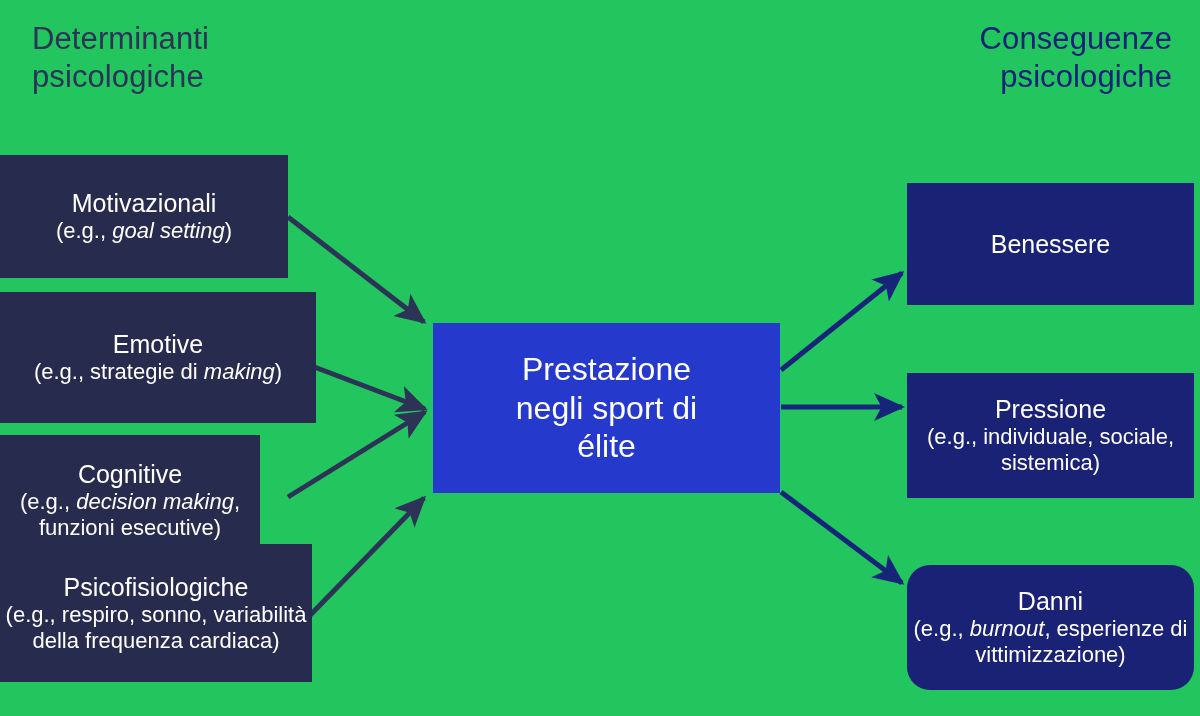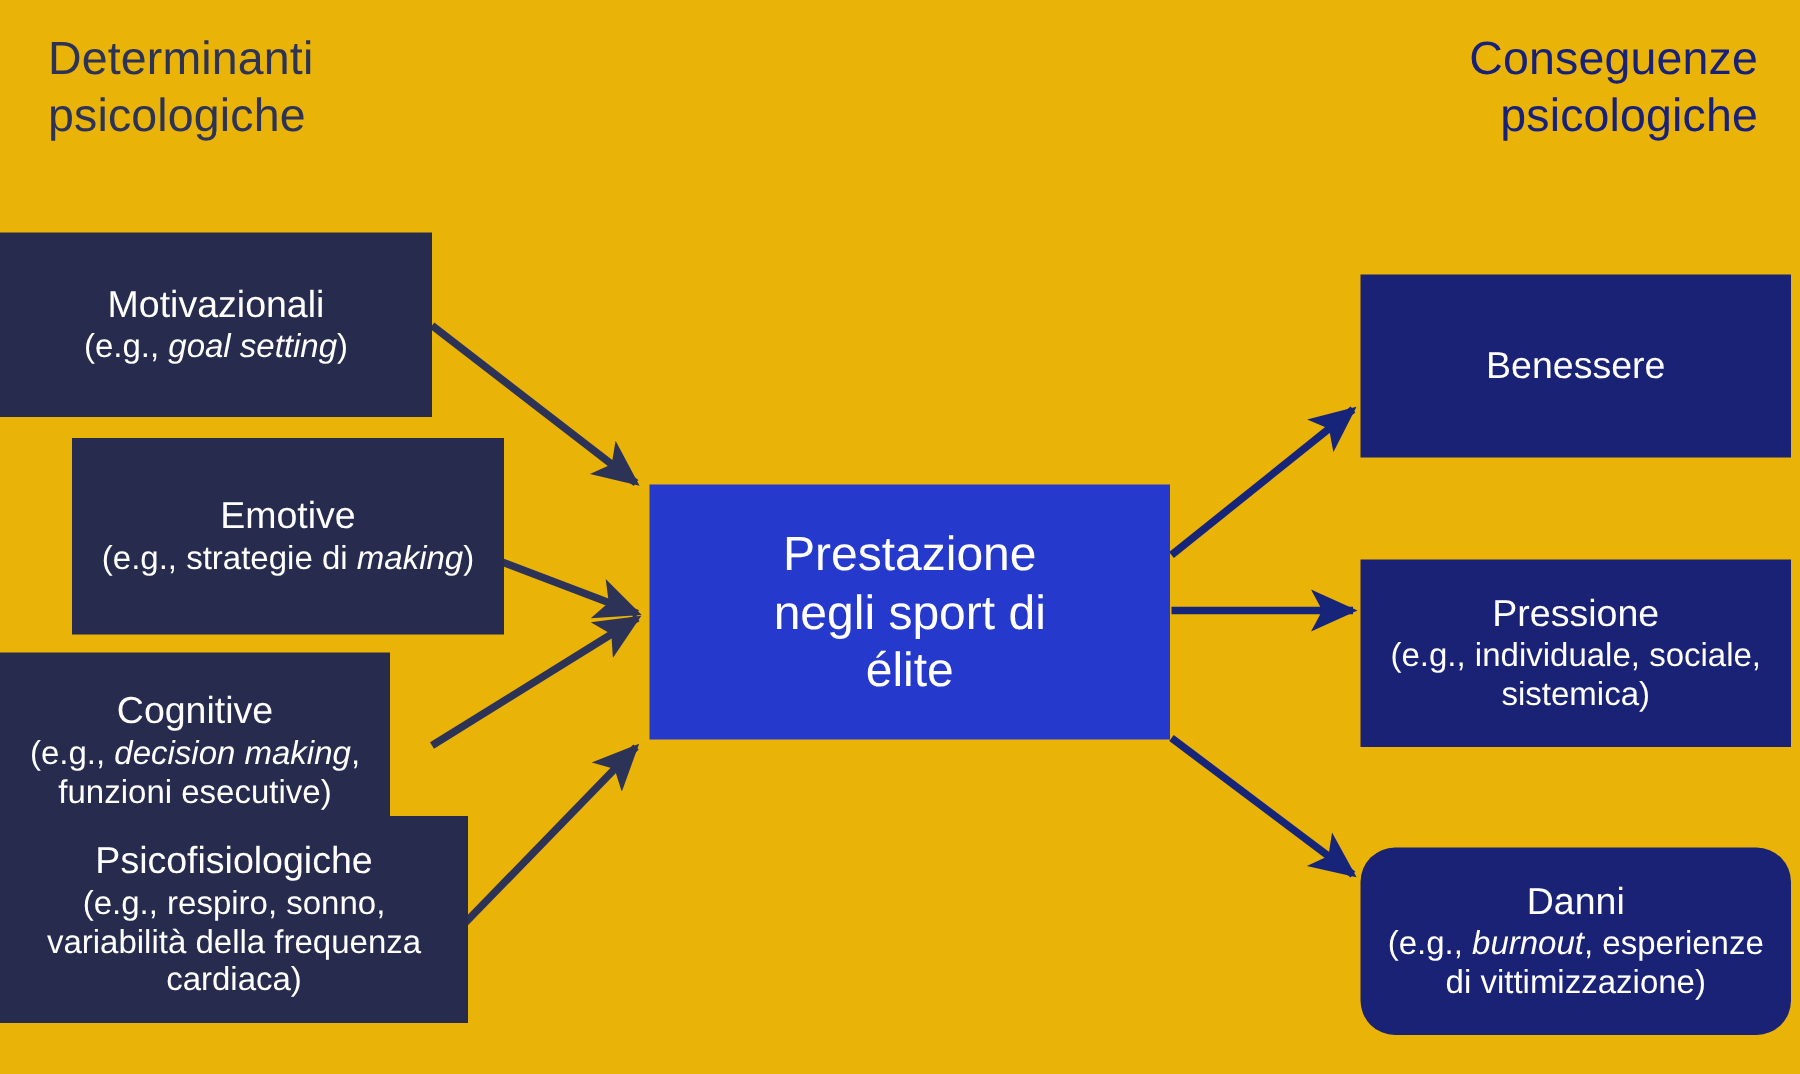--- a/index.html
+++ b/index.html
@@ -4,21 +4,21 @@
 <style>
   html, body {
     margin: 0;
     padding: 0;
     background: #000000;
   }
   #canvas {
     position: relative;
     width: 1200px;
     height: 716px;
-    background: #eab308;
+    background: #22c55e;
     overflow: hidden;
     font-family: "Liberation Sans", sans-serif;
   }
   .hdr {
     position: absolute;
     font-size: 31px;
     line-height: 1.22;
     font-weight: 400;
     letter-spacing: 0.1px;
     white-space: pre-line;
@@ -36,21 +36,21 @@
     text-align: right;
   }
   .box {
     position: absolute;
     display: flex;
     align-items: center;
     justify-content: center;
     text-align: center;
     color: #ffffff;
     box-sizing: border-box;
-    padding: 4px 16px;
+    padding: 4px 4px;
   }
   .box .inner {
     width: 100%;
   }
   .box .title {
     display: block;
     font-size: 25px;
     line-height: 1.16;
   }
   .box .sub {
@@ -120,21 +120,21 @@
     </g>
   </svg>
 
   <div class="box left-box" style="left:0px; top:155px; width:288px; height:123px;">
     <span class="inner">
       <span class="title">Motivazionali</span>
       <span class="sub"><span>(e.g., </span><i>goal setting</i><span>)</span></span>
     </span>
   </div>
 
-  <div class="box left-box" style="left:0px; top:292px; width:288px; height:131px;margin-left:48px;">
+  <div class="box left-box" style="left:0px; top:292px; width:316px; height:131px;">
     <span class="inner">
       <span class="title">Emotive</span>
       <span class="sub"><span>(e.g., strategie di </span><i>making</i><span>)</span></span>
     </span>
   </div>
 
   <div class="box left-box" style="left:0px; top:435px; width:260px; height:130px;">
     <span class="inner">
       <span class="title">Cognitive</span>
       <span class="sub"><span>(e.g., </span><i>decision making</i><span>, funzioni esecutive)</span></span>

